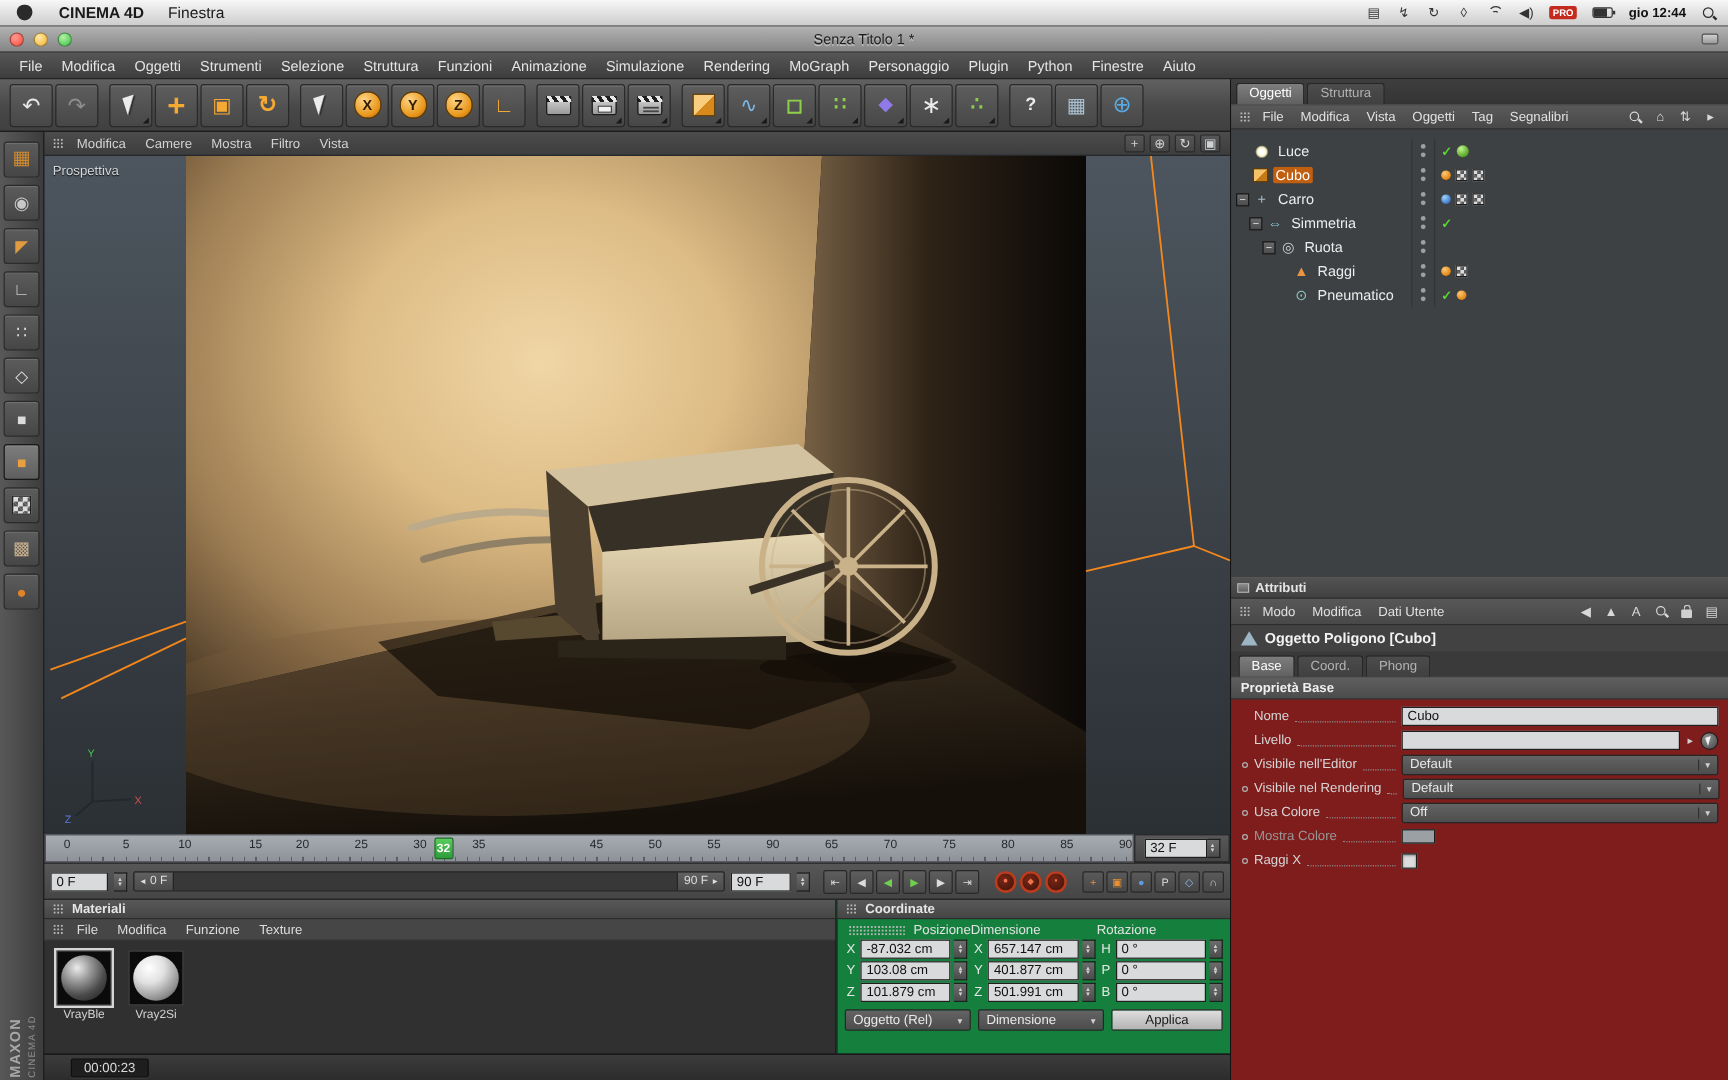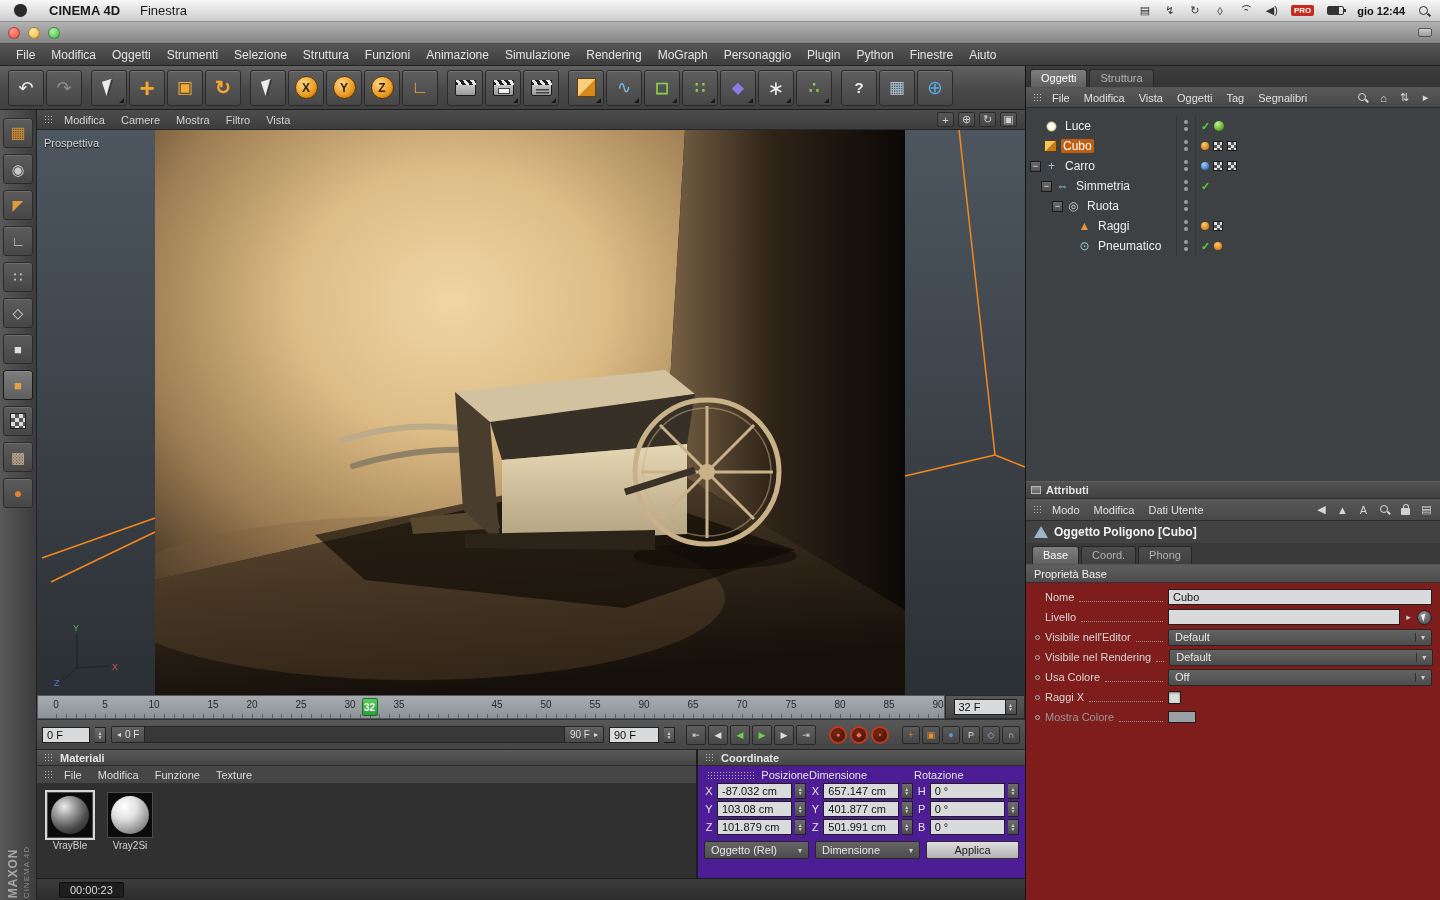--- a/index.html
+++ b/index.html
@@ -147,21 +147,21 @@
   .materials{position:absolute;left:37px;top:750px;width:660px;height:128px;background:#303030;border-right:1px solid #1c1c1c;}
   .mat-list{display:flex;gap:10px;padding:8px 8px;}
   .mat-item{width:50px;display:flex;flex-direction:column;align-items:center;gap:2px;}
   .mat-thumb{position:relative;width:46px;height:46px;background:#0b0b0b;border:1px solid #4c4c4c;}
   .mat-thumb.selected{outline:2px solid #d6d6d6;}
   .mat-sphere{position:absolute;left:3px;top:3px;right:3px;bottom:3px;border-radius:50%;}
   .sphere-gray{background:radial-gradient(circle at 35% 28%,#ececec,#9b9b9b 30%,#4c4c4c 62%,#161616 100%);}
   .sphere-light{background:radial-gradient(circle at 35% 28%,#ffffff,#e2e2e2 34%,#8e8e8e 72%,#2c2c2c 100%);}
   .mat-name{max-width:50px;font-size:10px;color:#d2d2d2;white-space:nowrap;overflow:hidden;text-overflow:ellipsis;}
 
-  .coords{position:absolute;left:697px;top:750px;width:328px;height:128px;background:#4c1d95;border-left:1px solid #1c1c1c;}
+  .coords{position:absolute;left:697px;top:750px;width:328px;height:128px;background:#15803d;border-left:1px solid #1c1c1c;}
   .coord-heads{display:flex;font-size:11px;color:#e2e2e2;padding:3px 6px 1px 6px;gap:0;}
   .coord-heads span{flex:1;display:flex;align-items:center;gap:4px;}
   .crow{display:flex;align-items:center;padding:1px 6px;gap:4px;}
   .cgrp{flex:1;display:flex;align-items:center;gap:3px;}
   .clab{width:10px;font-size:11px;color:#e6e6e6;text-align:center;}
   .cgrp .fld{flex:1;}
   .coord-foot{display:flex;align-items:center;padding:5px 6px;gap:6px;}
   .dd{height:18px;background:linear-gradient(#646464,#4c4c4c);border:1px solid #262626;border-radius:2px;
     color:#e8e8e8;font-size:11px;display:flex;align-items:center;padding:0 6px;gap:7px;flex:1;}
   .dd .car{margin-left:auto;font-size:8px;color:#cfcfcf;}
@@ -230,21 +230,21 @@
   .ico-panel{width:10px;height:8px;border:1px solid #b8b8b8;background:linear-gradient(#8a8a8a,#616161);}
   .attr-m{position:absolute;left:0;top:433px;width:415px;height:22px;background:linear-gradient(#585858,#484848);
     border-bottom:1px solid #2c2c2c;display:flex;align-items:center;font-size:11px;color:#e0e0e0;padding:0 4px;}
   .attr-m .mitem{padding:0 7px;}
   .attr-obj{position:absolute;left:0;top:455px;width:415px;height:22px;background:#424242;display:flex;align-items:center;
     gap:6px;padding:0 8px;font-size:12px;font-weight:bold;color:#f2f2f2;}
   .oi-poly{width:0;height:0;border-left:7px solid transparent;border-right:7px solid transparent;border-bottom:12px solid #9db6c6;}
   .attr-tabs{position:absolute;left:0;top:477px;width:415px;height:22px;background:#3a3a3a;display:flex;align-items:flex-end;
     padding:2px 6px 0 6px;gap:2px;border-bottom:1px solid #555;}
   .attr-sec{position:absolute;left:0;top:499px;width:415px;height:18px;background:linear-gradient(#5e5e5e,#4c4c4c);
-    border-bottom:1px solid #303030;display:flex;align-items:center;padding:0 8px;font-size:11px;font-weight:normal;color:#f0f0f0;}
+    border-bottom:1px solid #303030;display:flex;align-items:center;padding:0 8px;font-size:11px;font-weight:bold;color:#f0f0f0;}
   .attr-form{position:absolute;left:0;top:517px;width:415px;bottom:0;background:#7f1d1d;padding-top:4px;}
   .arow{display:flex;align-items:center;height:20px;padding:0 9px;}
   .pdot{width:5px;height:5px;border:1px solid #b0b0b0;border-radius:50%;margin-right:5px;flex:none;}
   .pdot.hide{visibility:hidden;}
   .alabel{font-size:11px;color:#d6d6d6;white-space:nowrap;}
   .alabel.dim{color:#979797;}
   .leader{flex:1;border-bottom:1px dotted #8f8f8f;height:10px;margin:0 5px;min-width:8px;}
   .actrl{width:264px;flex:none;display:flex;align-items:center;gap:3px;}
   .actrl .fld{flex:1;}
   .adrop{flex:1;height:17px;background:linear-gradient(#636363,#4d4d4d);border:1px solid #262626;border-radius:2px;
@@ -285,20 +285,21 @@
       <span class="mstat">
           <span class="ico-search-dark"></span>
         </span>
     </span>
   </div>
 
   <div class="titlebar">
     <span class="tl red"></span>
     <span class="tl yel"></span>
     <span class="tl grn"></span>
+    <span class="wtitle">Senza Titolo 1 *</span>
     <span class="tb-right"></span>
   </div>
 
   <div class="appmenu">
       <span class="mitem">File</span>
       <span class="mitem">Modifica</span>
       <span class="mitem">Oggetti</span>
       <span class="mitem">Strumenti</span>
       <span class="mitem">Selezione</span>
       <span class="mitem">Struttura</span>
@@ -966,30 +967,30 @@
         <span class="leader"></span>
         <span class="actrl">
             <span class="adrop">
               <span>Off</span>
               <span class="car">▾</span>
             </span>
           </span>
       </div>
       <div class="arow">
         <span class="pdot"></span>
+        <span class="alabel dim">Mostra Colore</span>
+        <span class="leader"></span>
+        <span class="actrl">
+            <span class="swatch"></span>
+          </span>
+      </div>
+      <div class="arow">
+        <span class="pdot"></span>
         <span class="alabel">Raggi X</span>
         <span class="leader"></span>
         <span class="actrl">
             <span class="chk"></span>
           </span>
       </div>
-      <div class="arow">
-        <span class="pdot"></span>
-        <span class="alabel dim">Mostra Colore</span>
-        <span class="leader"></span>
-        <span class="actrl">
-            <span class="swatch"></span>
-          </span>
-      </div>
     </div>
   </div>
 
 </div>
 
 </body></html>

